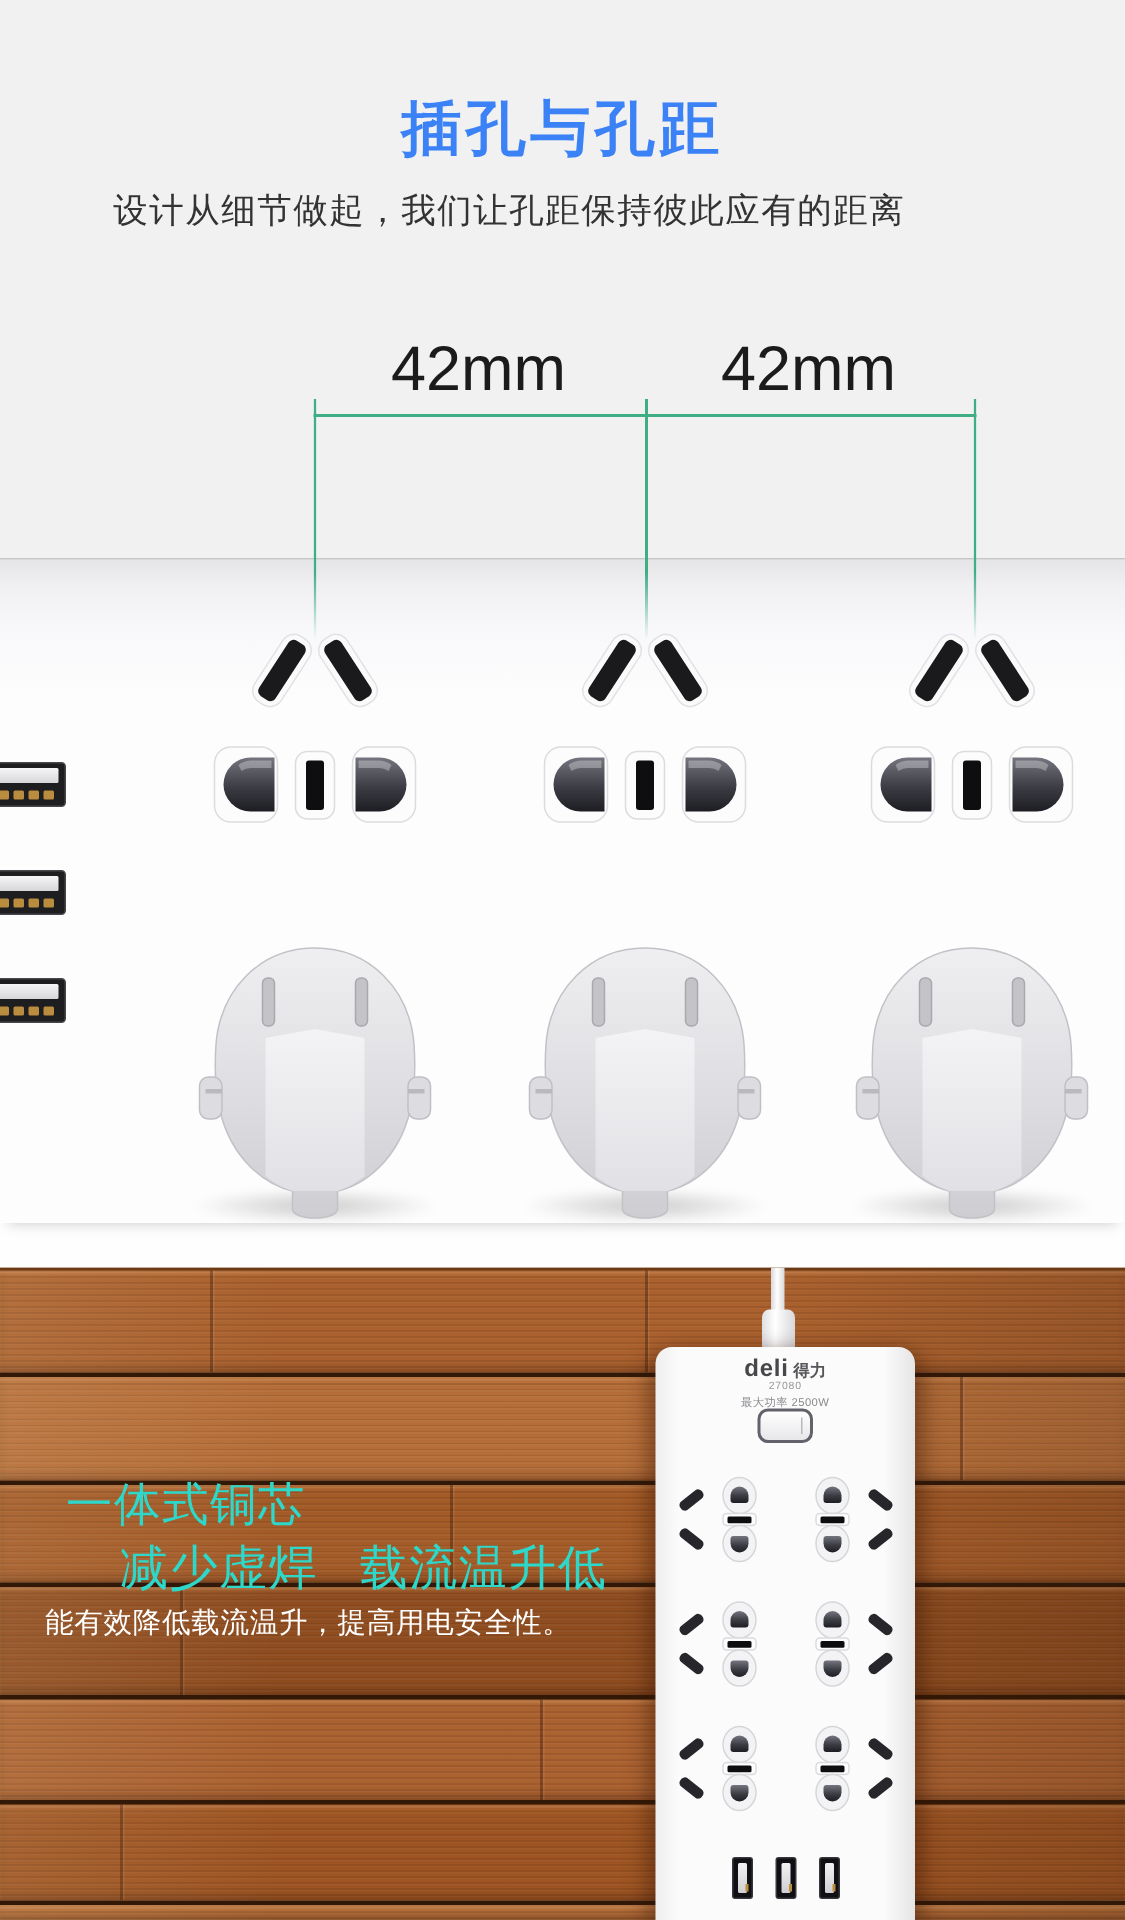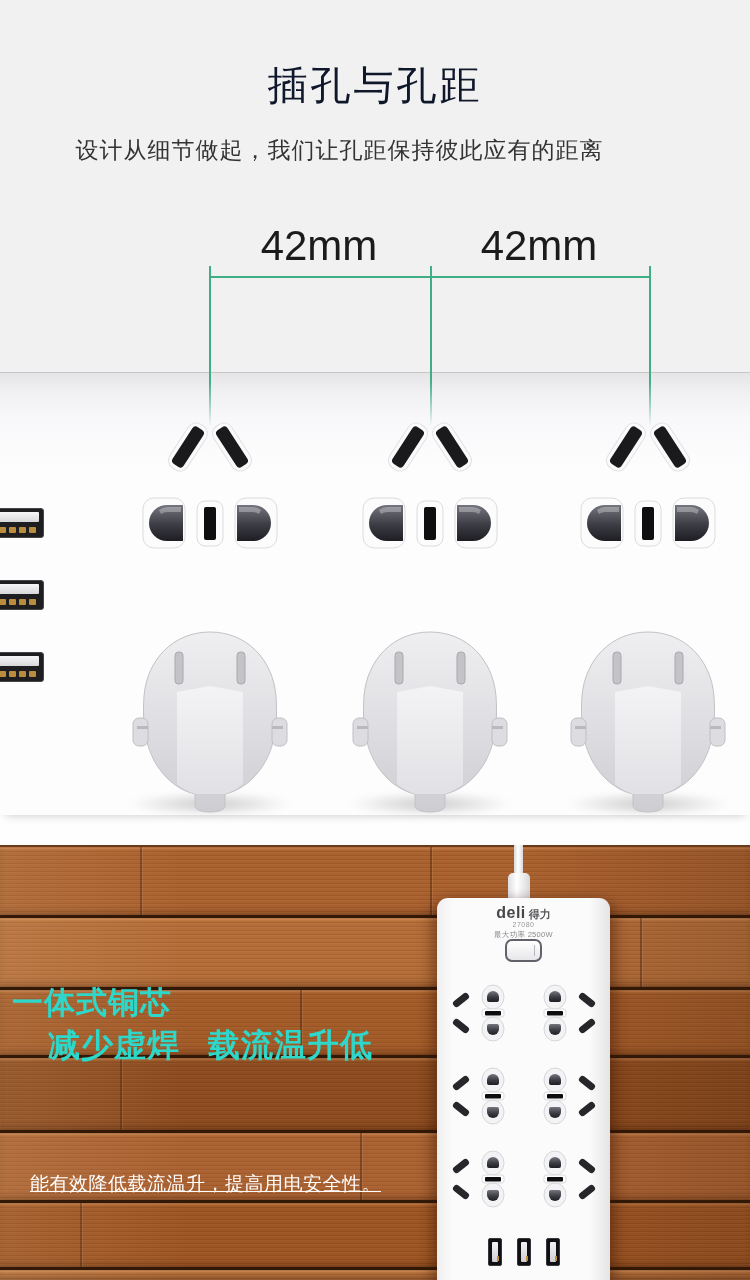--- a/index.html
+++ b/index.html
@@ -8,22 +8,22 @@
   .canvas{position:relative;width:750px;height:1280px;overflow:hidden;background:#fefefe;margin:0 auto;}
 
   
   .sec-spacing{position:absolute;left:0;top:0;width:750px;height:845px;}
   .bg-gray{position:absolute;left:0;top:0;width:750px;height:373px;background:#f1f1f2;}
   .strip-face{position:absolute;left:0;top:372px;width:750px;height:443px;
     border-top:1px solid #c6c6c9;
     background:linear-gradient(180deg,#e5e5e8 0px,#f0f0f2 18px,#f8f8fa 45px,#fdfdfe 95px,#fdfdfe 100%);
     box-shadow:0 5px 9px -5px rgba(0,0,0,.22);}
   .sec-title{position:absolute;left:0;top:58px;width:750px;text-align:center;
-    font-size:40px;font-weight:400;letter-spacing:3px;color:#0f172a;}
-  .sec-subtitle{position:absolute;left:0;top:135px;width:679px;text-align:center;
+    font-size:40px;font-weight:700;letter-spacing:3px;color:#3b82f6;}
+  .sec-subtitle{position:absolute;left:0;top:125px;width:679px;text-align:center;
     font-size:23px;font-weight:400;color:#333;letter-spacing:1px;}
 
   .dim{position:absolute;left:0;top:0;width:628px;height:450px;}
   .dim-h{position:absolute;left:209px;top:276px;width:442px;height:2px;}
   .dim-v{position:absolute;top:266px;width:2px;height:160px;
     -webkit-mask-image:linear-gradient(#000 72%,transparent);mask-image:linear-gradient(#000 72%,transparent);}
   .dim-v.v1{left:209px;} .dim-v.v2{left:430px;} .dim-v.v3{left:649px;}
   .dim-label{position:absolute;top:222px;width:130px;text-align:center;
     font-size:42px;color:#1b1b1b;font-weight:400;}
   .dim-label.dl1{left:254px;} .dim-label.dl2{left:474px;}
@@ -87,25 +87,25 @@
   .srow{position:absolute;left:0;width:100%;display:flex;justify-content:center;gap:22px;}
   .srow.r1{top:86px;} .srow.r2{top:169px;} .srow.r3{top:252px;}
   .unit{width:64px;height:58px;}
   .unit.flip{transform:scaleX(-1);}
   .usb-row{position:absolute;left:0;top:340px;width:100%;display:flex;justify-content:center;gap:15px;}
   .usb-v{position:relative;width:14px;height:28px;background:#101014;border:1px solid #36363a;border-radius:2px;}
   .usb-v .vtongue{position:absolute;left:3px;top:3px;width:6px;height:20px;
     background:linear-gradient(180deg,#f2f2f4,#cfcfd3);border-radius:1px;}
   .usb-v .vpin{position:absolute;right:2px;bottom:4px;width:2px;height:5px;background:#bb8e3c;}
 
-  .headline{position:absolute;left:12px;font-weight:700;letter-spacing:1px;text-align:right;}
+  .headline{position:absolute;left:44px;font-weight:400;letter-spacing:1px;text-align:right;}
   .headline.h1{top:982px;font-size:31px;}
   .headline.h2{top:1024px;font-size:32px;word-spacing:18px;}
   .bodytext{position:absolute;left:30px;color:#ffffff;font-size:19px;line-height:23px;font-weight:500;letter-spacing:.5px;}
-  .bodytext.b1{top:1112px;} .bodytext.b2{top:1172px;text-decoration:underline;}
+  .bodytext.b1{top:1112px;} .bodytext.b2{top:1071px;}
 
   .hidden-defs{position:absolute;width:0;height:0;overflow:hidden;}
 </style>
 </head>
 <body>
 
 <svg class="hidden-defs" aria-hidden="true">
   <defs>
     <linearGradient id="gMetal" x1="0" y1="0" x2="0" y2="1">
       <stop offset="0" stop-color="#75757f"></stop>

